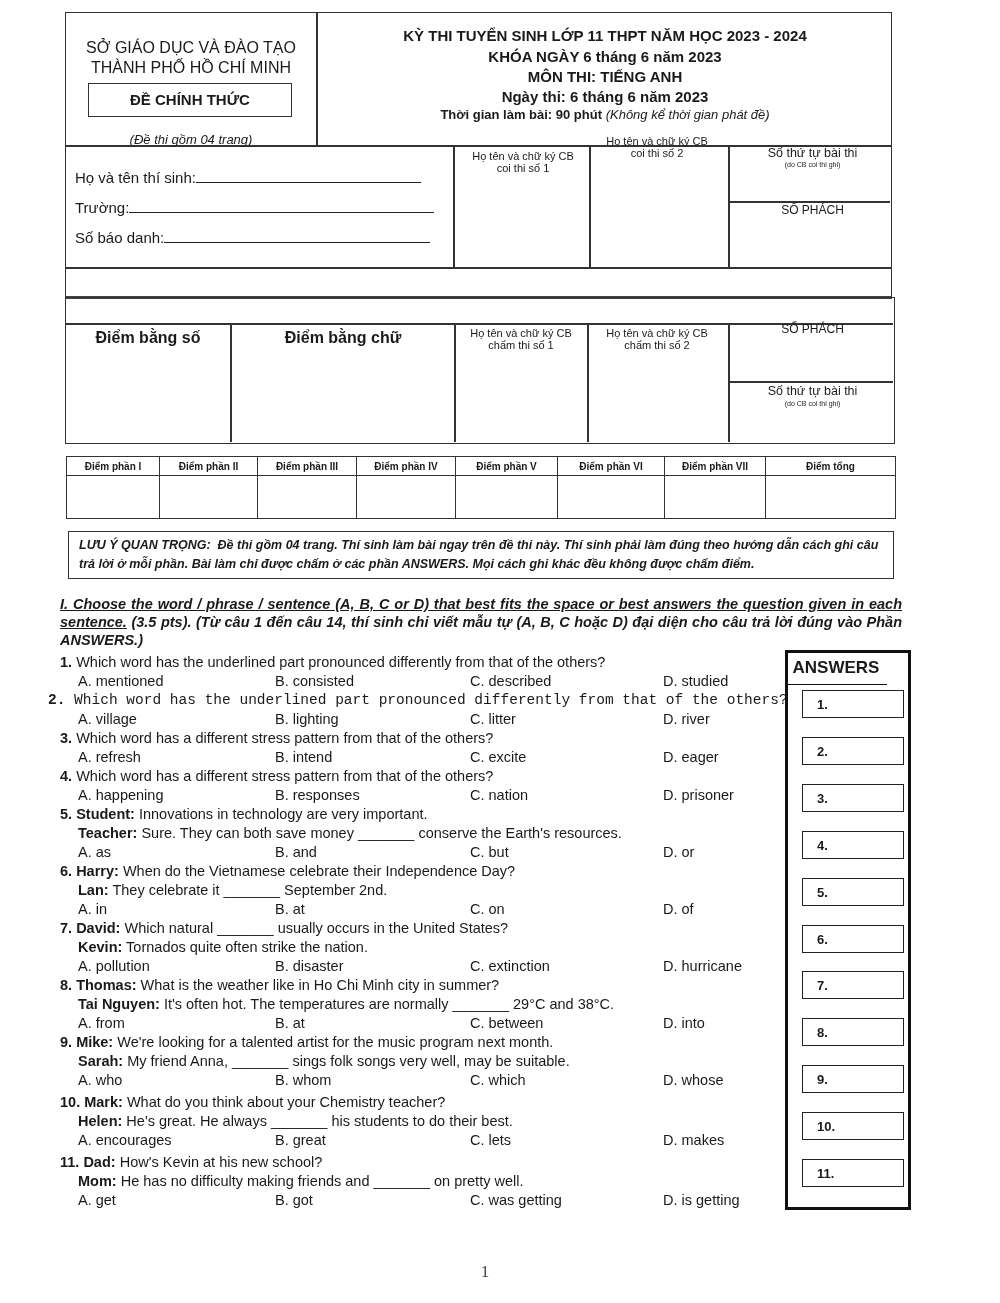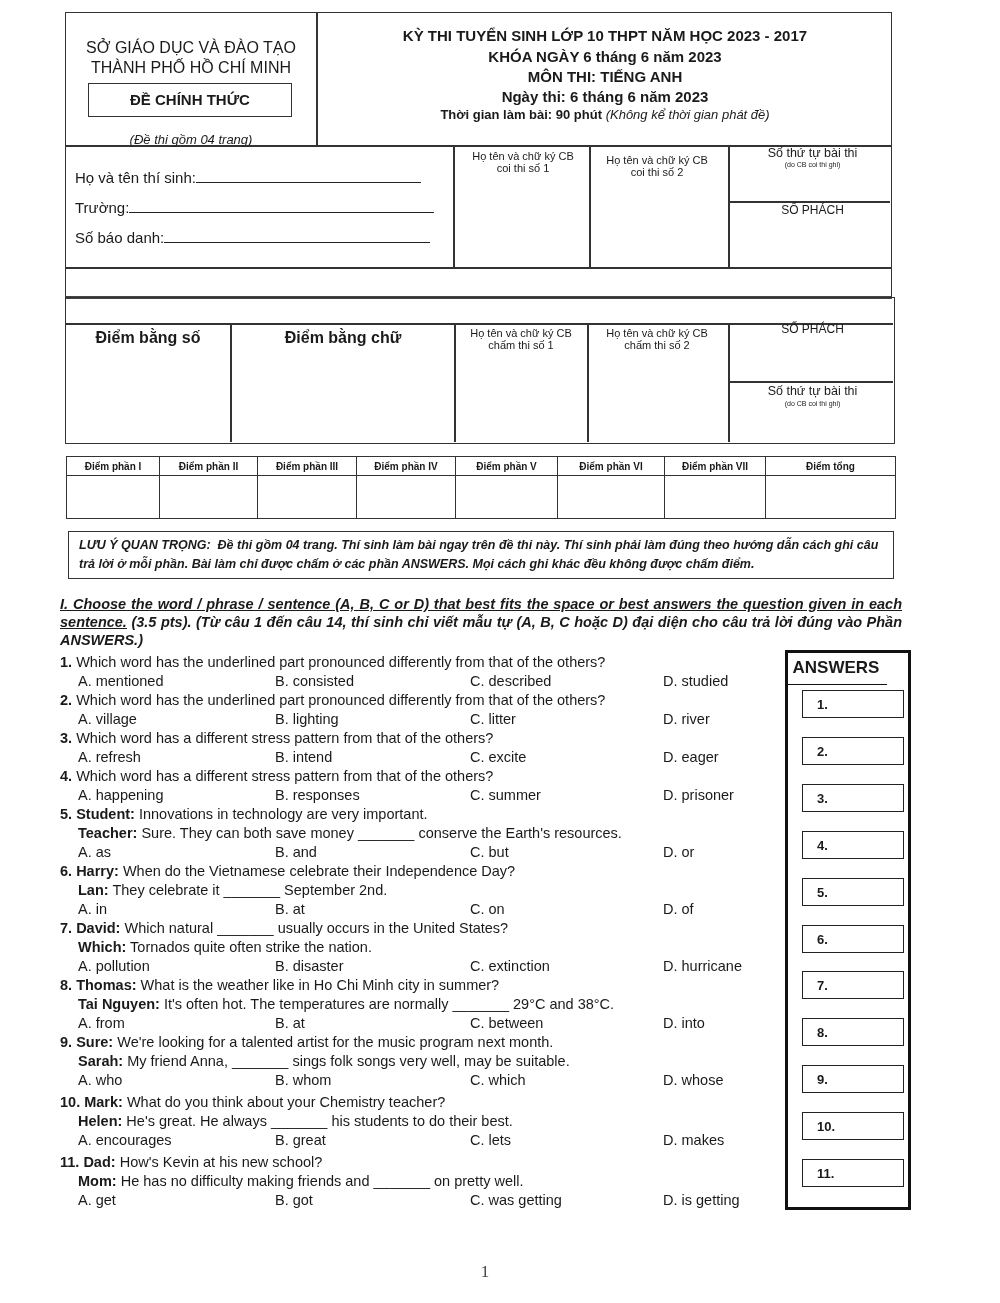--- a/index.html
+++ b/index.html
@@ -30,21 +30,21 @@
 <div class="abs b" style="left:65px;top:12px;width:825px;height:133px;"></div>
 <div class="abs" style="left:316px;top:12px;width:1.5px;height:133px;background:#333;"></div>
 
 <div class="abs ctr cap" style="left:66px;top:38px;width:250px;">SỞ GIÁO DỤC VÀ ĐÀO TẠO</div>
 <div class="abs ctr cap" style="left:66px;top:58px;width:250px;">THÀNH PHỐ HỒ CHÍ MINH</div>
 <div class="abs ctr b" style="left:88px;top:83px;width:202px;height:32px;">
   <span style="font-weight:bold;font-size:15px;line-height:32px;">ĐỀ CHÍNH THỨC</span>
 </div>
 <div class="abs ctr" style="left:66px;top:132px;width:250px;font-style:italic;font-size:13px;">(Đề thi gồm 04 trang)</div>
 
-<div class="abs ctr hdr-r" style="left:320px;top:27px;width:570px;">KỲ THI TUYỂN SINH LỚP 10 THPT NĂM HỌC 2023 - 2017</div>
+<div class="abs ctr hdr-r" style="left:320px;top:27px;width:570px;">KỲ THI TUYỂN SINH LỚP 11 THPT NĂM HỌC 2023 - 2024</div>
 <div class="abs ctr hdr-r" style="left:320px;top:48px;width:570px;">KHÓA NGÀY 6 tháng 6 năm 2023</div>
 <div class="abs ctr hdr-r" style="left:320px;top:68px;width:570px;">MÔN THI: TIẾNG ANH</div>
 <div class="abs ctr hdr-r" style="left:320px;top:88px;width:570px;">Ngày thi: 6 tháng 6 năm 2023</div>
 <div class="abs ctr" style="left:320px;top:107px;width:570px;font-size:13px;">
   <b>Thời gian làm bài: 90 phút</b>
   <i>(Không kể thời gian phát đề)</i>
 </div>
 
 <div class="abs b" style="left:65px;top:145px;width:825px;height:122px;"></div>
 <div class="abs" style="left:453px;top:145px;width:1.5px;height:122px;background:#333;"></div>
@@ -56,21 +56,21 @@
   <span>Họ và tên thí sinh:</span><span class="line" style="width:225px;"></span>
 </div>
 <div class="abs field" style="left:75px;top:198px;">
   <span>Trường:</span><span class="line" style="width:305px;"></span>
 </div>
 <div class="abs field" style="left:75px;top:228px;">
   <span>Số báo danh:</span><span class="line" style="width:266px;"></span>
 </div>
 
 <div class="abs ctr small" style="left:468px;top:150px;width:110px;">Họ tên và chữ ký CB coi thi số 1</div>
-<div class="abs ctr small" style="left:602px;top:154px;width:110px;text-align:center;">Họ tên và chữ ký CB coi thi số 2</div>
+<div class="abs ctr small" style="left:602px;top:135px;width:110px;text-align:center;">Họ tên và chữ ký CB coi thi số 2</div>
 <div class="abs ctr" style="left:745px;top:146px;width:135px;font-size:12.5px;">Số thứ tự bài thi</div>
 <div class="abs ctr tiny" style="left:745px;top:161px;width:135px;">(do CB coi thi ghi)</div>
 <div class="abs ctr" style="left:745px;top:203px;width:135px;font-size:12px;">SỐ PHÁCH</div>
 
 <div class="abs b" style="left:65px;top:267px;width:825px;height:28px;border-bottom:3px solid #444;"></div>
 
 <div class="abs b" style="left:65px;top:297px;width:828px;height:145px;"></div>
 <div class="abs" style="left:65px;top:323px;width:828px;height:1.5px;background:#333;"></div>
 <div class="abs" style="left:230px;top:323px;width:1.5px;height:119px;background:#333;"></div>
 <div class="abs" style="left:454px;top:323px;width:1.5px;height:119px;background:#333;"></div>
@@ -124,74 +124,74 @@
 
 <div id="questions">
     <div>
       <div class="abs q" style="left: 60px; top: 653px;"><b>1.</b> <span>Which word has the underlined part pronounced differently from that of the others?</span></div>
       <div class="opt" style="left: 78px; top: 673px;">A. mentioned</div>
       <div class="opt" style="left: 275px; top: 673px;">B. consisted</div>
       <div class="opt" style="left: 470px; top: 673px;">C. described</div>
       <div class="opt" style="left: 663px; top: 673px;">D. studied</div>
     </div>
     <div>
-      <div class="abs q" style="left: 60px; top: 691px;"><b>2.</b> <span>Which word has the underlined part pronounced differently from that of the others?</span></div>
+      <div class="abs q" style="left: 48px; top: 691px; font-family: Liberation Mono, monospace;"><b>2.</b> <span>Which word has the underlined part pronounced differently from that of the others?</span></div>
       <div class="opt" style="left: 78px; top: 711px;">A. village</div>
       <div class="opt" style="left: 275px; top: 711px;">B. lighting</div>
       <div class="opt" style="left: 470px; top: 711px;">C. litter</div>
       <div class="opt" style="left: 663px; top: 711px;">D. river</div>
     </div>
     <div>
       <div class="abs q" style="left: 60px; top: 729px;"><b>3.</b> <span>Which word has a different stress pattern from that of the others?</span></div>
       <div class="opt" style="left: 78px; top: 749px;">A. refresh</div>
       <div class="opt" style="left: 275px; top: 749px;">B. intend</div>
       <div class="opt" style="left: 470px; top: 749px;">C. excite</div>
       <div class="opt" style="left: 663px; top: 749px;">D. eager</div>
     </div>
     <div>
       <div class="abs q" style="left: 60px; top: 767px;"><b>4.</b> <span>Which word has a different stress pattern from that of the others?</span></div>
       <div class="opt" style="left: 78px; top: 787px;">A. happening</div>
       <div class="opt" style="left: 275px; top: 787px;">B. responses</div>
-      <div class="opt" style="left: 470px; top: 787px;">C. summer</div>
+      <div class="opt" style="left: 470px; top: 787px;">C. nation</div>
       <div class="opt" style="left: 663px; top: 787px;">D. prisoner</div>
     </div>
     <div>
       <div class="abs q" style="left: 60px; top: 805px;"><b>5.</b> <b>Student:</b> <span>Innovations in technology are very important.</span></div>
       <div class="abs q" style="left: 78px; top: 824px;"><b>Teacher:</b> <span>Sure. They can both save money _______ conserve the Earth's resources.</span></div>
       <div class="opt" style="left: 78px; top: 844px;">A. as</div>
       <div class="opt" style="left: 275px; top: 844px;">B. and</div>
       <div class="opt" style="left: 470px; top: 844px;">C. but</div>
       <div class="opt" style="left: 663px; top: 844px;">D. or</div>
     </div>
     <div>
       <div class="abs q" style="left: 60px; top: 862px;"><b>6.</b> <b>Harry:</b> <span>When do the Vietnamese celebrate their Independence Day?</span></div>
       <div class="abs q" style="left: 78px; top: 881px;"><b>Lan:</b> <span>They celebrate it _______ September 2nd.</span></div>
       <div class="opt" style="left: 78px; top: 901px;">A. in</div>
       <div class="opt" style="left: 275px; top: 901px;">B. at</div>
       <div class="opt" style="left: 470px; top: 901px;">C. on</div>
       <div class="opt" style="left: 663px; top: 901px;">D. of</div>
     </div>
     <div>
       <div class="abs q" style="left: 60px; top: 919px;"><b>7.</b> <b>David:</b> <span>Which natural _______ usually occurs in the United States?</span></div>
-      <div class="abs q" style="left: 78px; top: 938px;"><b>Which:</b> <span>Tornados quite often strike the nation.</span></div>
+      <div class="abs q" style="left: 78px; top: 938px;"><b>Kevin:</b> <span>Tornados quite often strike the nation.</span></div>
       <div class="opt" style="left: 78px; top: 958px;">A. pollution</div>
       <div class="opt" style="left: 275px; top: 958px;">B. disaster</div>
       <div class="opt" style="left: 470px; top: 958px;">C. extinction</div>
       <div class="opt" style="left: 663px; top: 958px;">D. hurricane</div>
     </div>
     <div>
       <div class="abs q" style="left: 60px; top: 976px;"><b>8.</b> <b>Thomas:</b> <span>What is the weather like in Ho Chi Minh city in summer?</span></div>
       <div class="abs q" style="left: 78px; top: 995px;"><b>Tai Nguyen:</b> <span>It's often hot. The temperatures are normally _______ 29°C and 38°C.</span></div>
       <div class="opt" style="left: 78px; top: 1015px;">A. from</div>
       <div class="opt" style="left: 275px; top: 1015px;">B. at</div>
       <div class="opt" style="left: 470px; top: 1015px;">C. between</div>
       <div class="opt" style="left: 663px; top: 1015px;">D. into</div>
     </div>
     <div>
-      <div class="abs q" style="left: 60px; top: 1033px;"><b>9.</b> <b>Sure:</b> <span>We're looking for a talented artist for the music program next month.</span></div>
+      <div class="abs q" style="left: 60px; top: 1033px;"><b>9.</b> <b>Mike:</b> <span>We're looking for a talented artist for the music program next month.</span></div>
       <div class="abs q" style="left: 78px; top: 1052px;"><b>Sarah:</b> <span>My friend Anna, _______ sings folk songs very well, may be suitable.</span></div>
       <div class="opt" style="left: 78px; top: 1072px;">A. who</div>
       <div class="opt" style="left: 275px; top: 1072px;">B. whom</div>
       <div class="opt" style="left: 470px; top: 1072px;">C. which</div>
       <div class="opt" style="left: 663px; top: 1072px;">D. whose</div>
     </div>
     <div>
       <div class="abs q" style="left: 60px; top: 1093px;"><b>10.</b> <b>Mark:</b> <span>What do you think about your Chemistry teacher?</span></div>
       <div class="abs q" style="left: 78px; top: 1112px;"><b>Helen:</b> <span>He's great. He always _______ his students to do their best.</span></div>
       <div class="opt" style="left: 78px; top: 1132px;">A. encourages</div>

